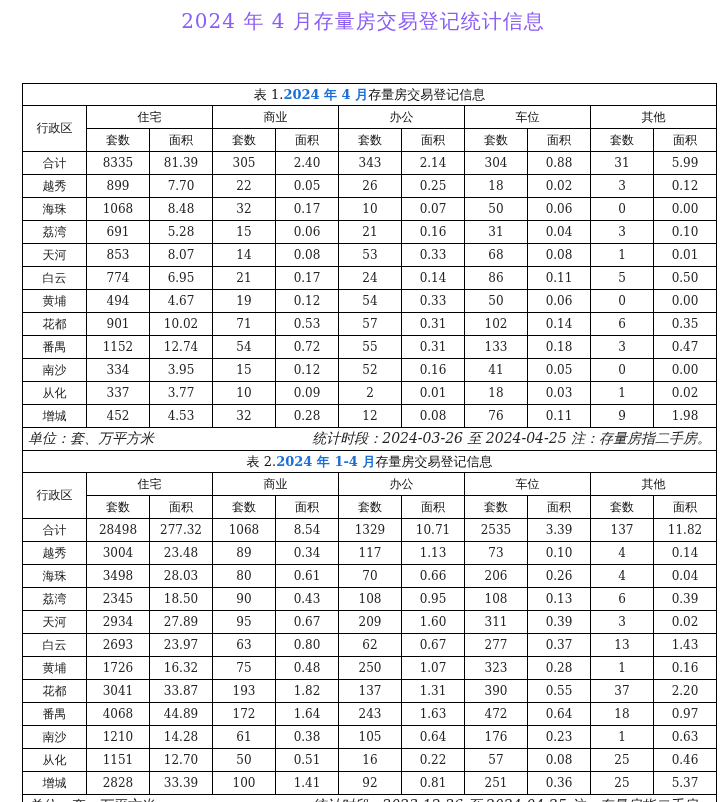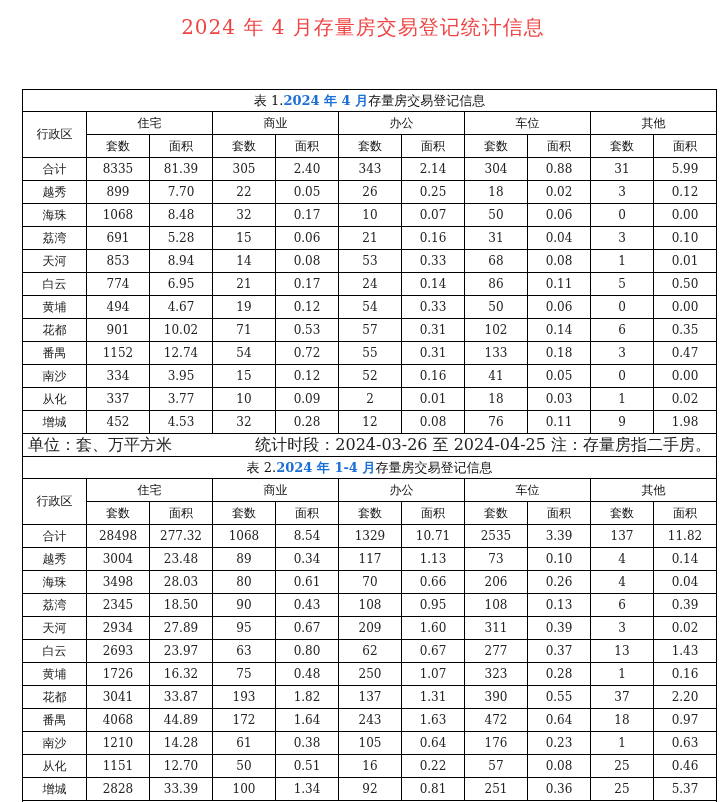--- a/index.html
+++ b/index.html
@@ -6,26 +6,26 @@
     margin: 0;
     padding: 0;
     width: 726px;
     height: 802px;
     background: #ffffff;
     font-family: "DejaVu Serif", "Liberation Serif", serif;
     color: #000;
     overflow: hidden;
   }
   .page-title {
-    margin: 14px 0 0 0;
+    margin: 8px 0 0 0;
     text-align: center;
     font-size: 20px;
     font-weight: normal;
     letter-spacing: 1px;
-    color: #ef4444;
+    color: #8b5cf6;
   }
   .table-wrap {
     margin: 44px 0 0 22px;
     width: 695px;
   }
   table.stat-table {
     border-collapse: collapse;
     table-layout: fixed;
     width: 695px;
     margin-top: 48px;
@@ -54,22 +54,23 @@
   .hl {
     color: var(--accent, #1a6fd8);
     font-weight: bold;
   }
   .footer-row td { height: 22px; padding: 0; }
   .foot {
     display: flex;
     justify-content: space-between;
     align-items: flex-start;
     padding: 0 5px;
-    font-size: 16px;
+    font-size: 14px;
     color: #222;
+    font-style: italic;
   }
   col.c-district { width: 64px; }
   col.c-val { width: 63px; }
 </style>
 </head>
 <body>
 
 <h1 class="page-title">2024 年 4 月存量房交易登记统计信息</h1>
 
 <div class="table-wrap">
@@ -162,21 +163,21 @@
     <td>21</td>
     <td>0.16</td>
     <td>31</td>
     <td>0.04</td>
     <td>3</td>
     <td>0.10</td>
   </tr>
         <tr>
     <td class="district">天河</td>
     <td>853</td>
-    <td>8.94</td>
+    <td>8.07</td>
     <td>14</td>
     <td>0.08</td>
     <td>53</td>
     <td>0.33</td>
     <td>68</td>
     <td>0.08</td>
     <td>1</td>
     <td>0.01</td>
   </tr>
         <tr>
@@ -464,21 +465,21 @@
     <td>57</td>
     <td>0.08</td>
     <td>25</td>
     <td>0.46</td>
   </tr>
         <tr>
     <td class="district">增城</td>
     <td>2828</td>
     <td>33.39</td>
     <td>100</td>
-    <td>1.34</td>
+    <td>1.41</td>
     <td>92</td>
     <td>0.81</td>
     <td>251</td>
     <td>0.36</td>
     <td>25</td>
     <td>5.37</td>
   </tr>
       </tbody>
     <tfoot>
       <tr class="footer-row">

